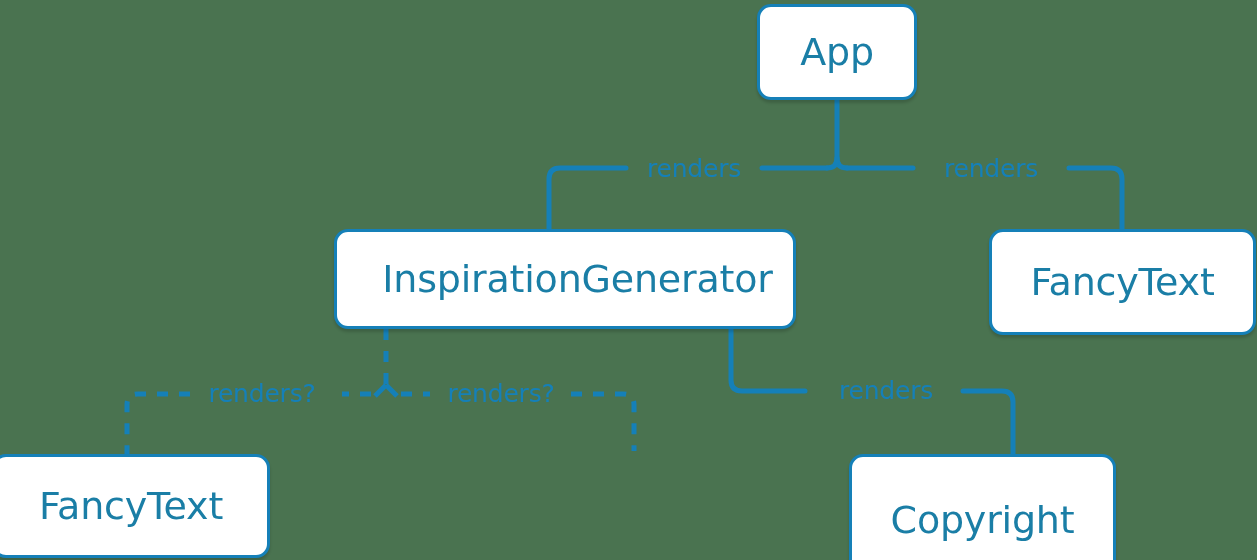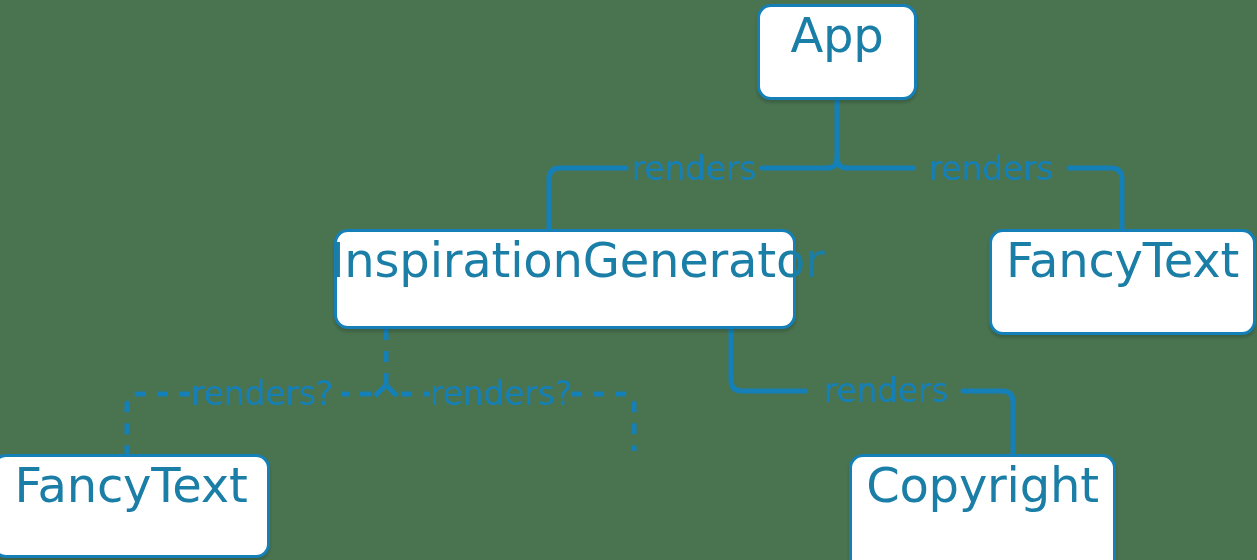--- a/index.html
+++ b/index.html
@@ -25,37 +25,38 @@
     width: 1257px;
     height: 560px;
   }
   .node {
     position: absolute;
     box-sizing: border-box;
     background: #ffffff;
     border: 3px solid #1580b8;
     border-radius: 14px;
     display: flex;
+    align-items: center;
     justify-content: center;
     color: #1a7ea6;
     font-family: "DejaVu Sans", "Liberation Sans", sans-serif;
-    font-size: 48px;
+    font-size: 38px;
     font-weight: 400;
     letter-spacing: -0.2px;
     white-space: nowrap;
     box-shadow: 0 3px 3px rgba(0,0,0,0.16);
   }
   .node-label {
     pointer-events: none;
   }
   .edge-label {
     position: absolute;
     color: #1580b8;
     font-family: "DejaVu Sans", "Liberation Sans", sans-serif;
-    font-size: 33px;
+    font-size: 25px;
     font-weight: 400;
     white-space: nowrap;
     transform: translate(-50%, -50%);
     letter-spacing: -0.2px;
   }
 </style>
 </head>
 <body>
 
 <div id="diagram-root">

